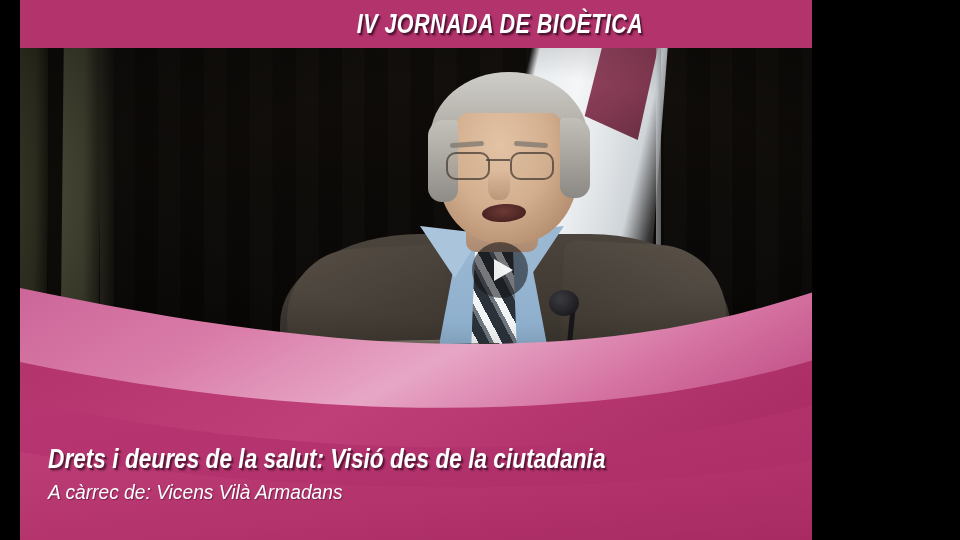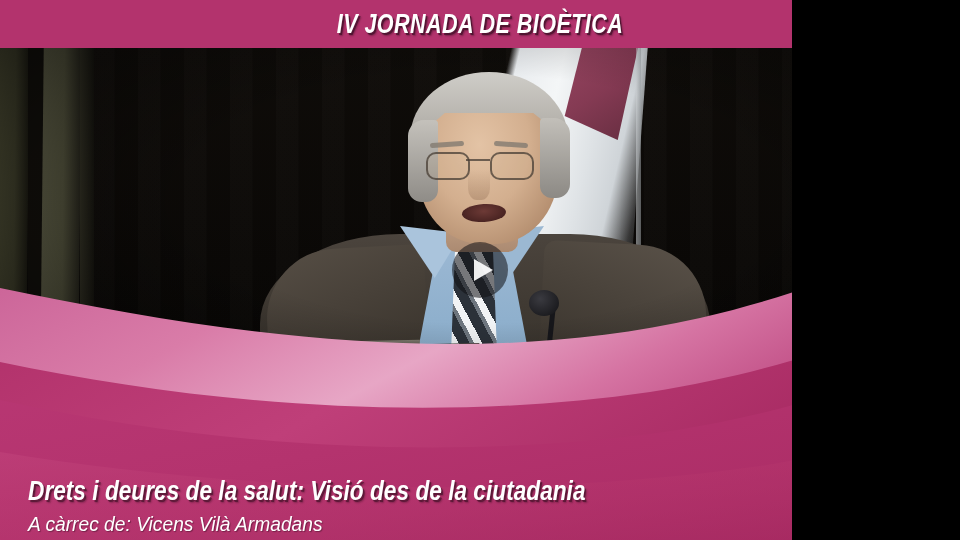--- a/index.html
+++ b/index.html
@@ -10,20 +10,21 @@
   body {
     font-family: "Liberation Sans", sans-serif;
   }
 
   #stage {
     position: relative;
     width: 792px;
     height: 540px;
     overflow: hidden;
     background: #b4336e;
+    margin-left: 20px;
   }
 
   
   .header-band {
     position: absolute;
     left: 0; top: 0;
     width: 960px;
     height: 48px;
     background: #b3336d;
     z-index: 40;
@@ -313,21 +314,21 @@
     left: 22px; top: 17px;
     width: 0; height: 0;
     border-left: 19px solid rgba(255,255,255,0.92);
     border-top: 11px solid transparent;
     border-bottom: 11px solid transparent;
   }
 
   
   .caption-block {
     position: absolute;
-    left: 28px; top: 476px;
+    left: 28px; top: 444px;
     z-index: 50;
   }
   .caption-title {
     font-family: "Liberation Sans Narrow", "Liberation Sans", sans-serif;
     font-size: 27px;
     line-height: 31px;
     font-weight: bold;
     font-style: italic;
     color: #ffffff;
     transform: scaleX(0.84);

